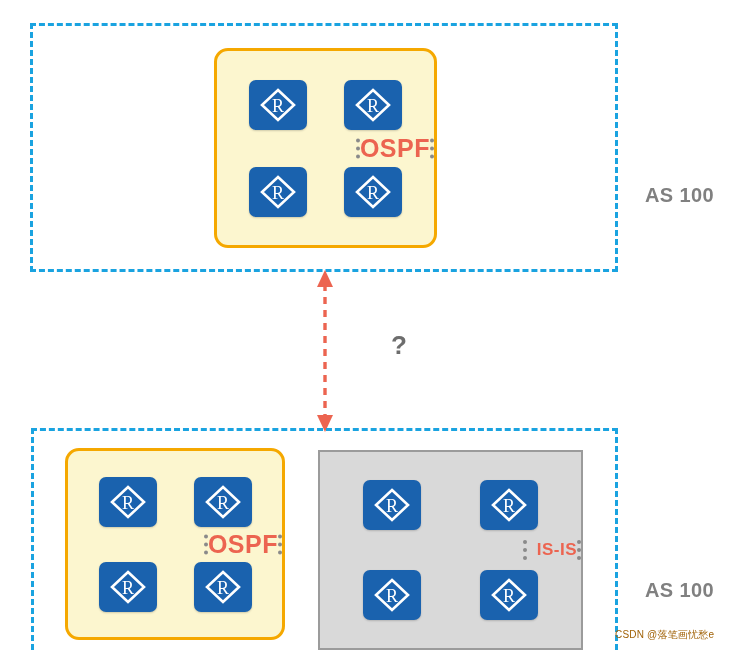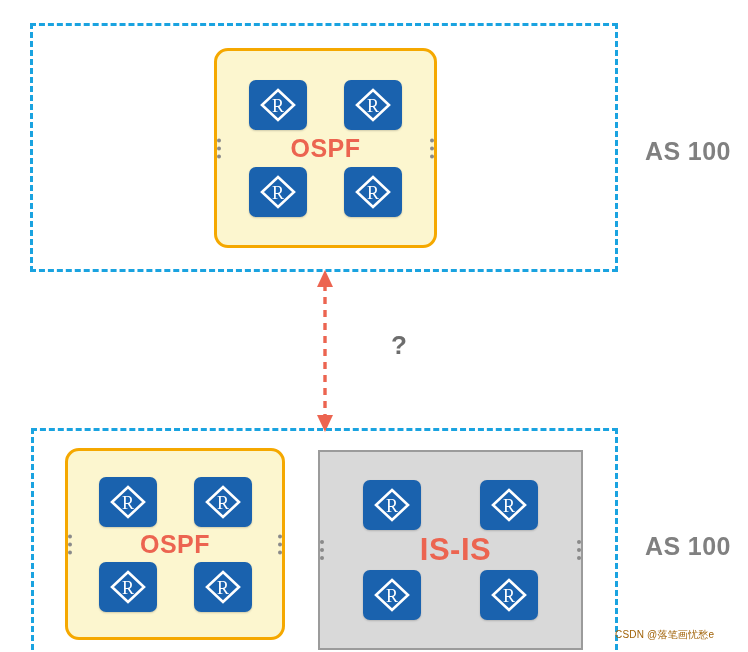--- a/index.html
+++ b/index.html
@@ -35,23 +35,24 @@
   #as-200 {
     left: 31px;
     top: 428px;
     width: 587px;
     height: 240px;
   }
   .as-label {
     position: absolute;
     color: #808080;
     font-weight: bold;
-    font-size: 25px;
+    font-size: 20px;
     letter-spacing: 0.4px;
     white-space: nowrap;
+    margin-top: 47px;
   }
   #as-100-label { left: 645px; top: 137px; }
   #as-200-label { left: 645px; top: 532px; }
 
   
   .proto-box {
     position: absolute;
     box-sizing: border-box;
     display: grid;
     grid-template-columns: 1fr 1fr;
@@ -106,32 +107,31 @@
 
   
   .proto-center {
     position: absolute;
     left: 0;
     right: 0;
     top: 50%;
     transform: translateY(-50%);
     display: flex;
     align-items: center;
-    justify-content: space-between;
-    gap: 24px;
+    justify-content: flex-end;
     pointer-events: none;
   }
   .proto-name {
     color: #ec6450;
     font-weight: bold;
     font-size: 25px;
     letter-spacing: 0.5px;
     white-space: nowrap;
   }
-  .proto-name.small { font-size: 31px; margin-left: 10px; }
+  .proto-name.small { font-size: 17px; margin-left: 10px; }
   .dots {
     display: flex;
     flex-direction: column;
     gap: 4px;
   }
   .dots i {
     display: block;
     width: 4px;
     height: 4px;
     border-radius: 50%;

